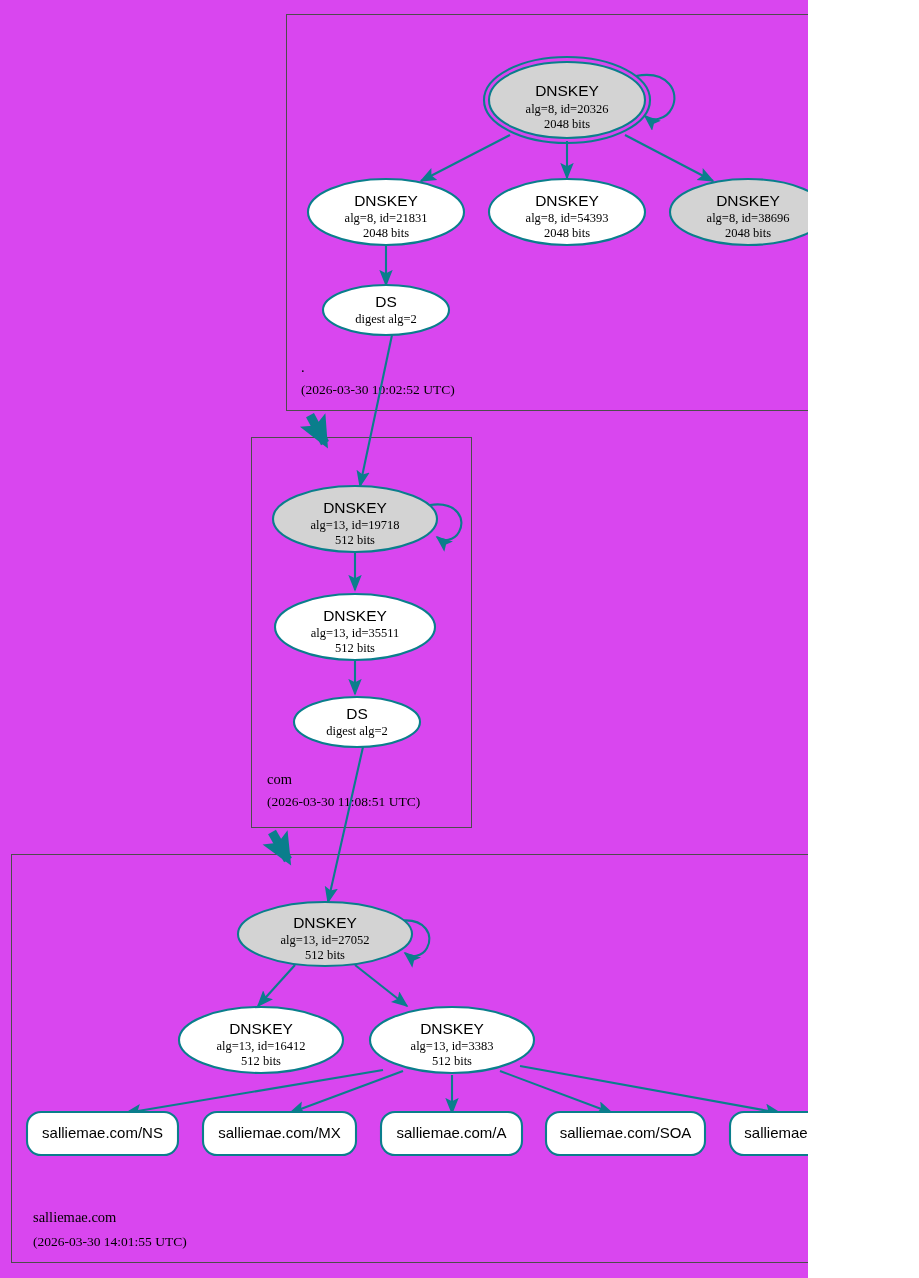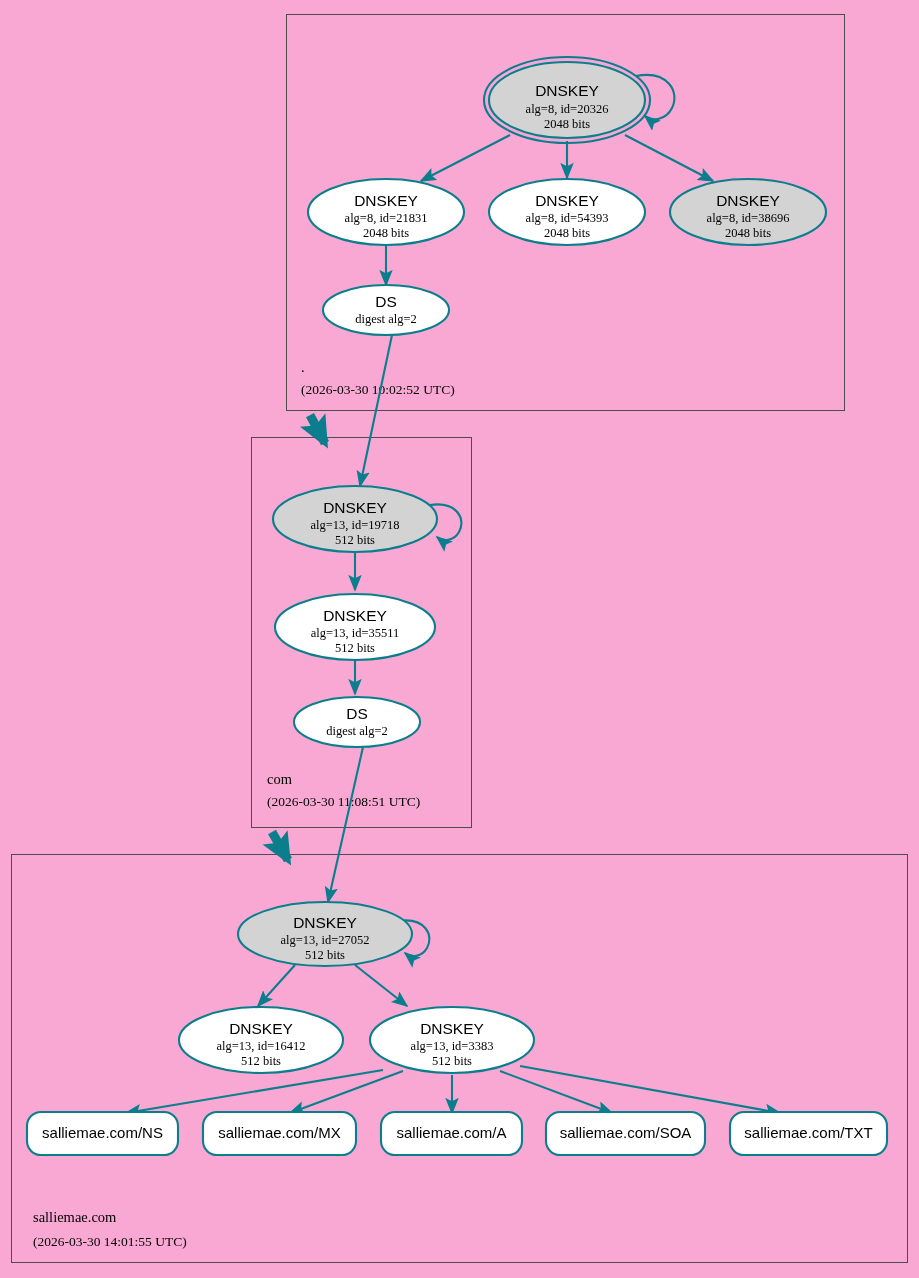--- a/index.html
+++ b/index.html
@@ -2,23 +2,23 @@
 <html><head>
 <meta charset="utf-8">
 <style>
   html, body {
     margin: 0;
     padding: 0;
     background: #ffffff;
   }
   #canvas {
     position: relative;
-    width: 919px;
+    width: 808px;
     height: 1278px;
-    background: #f9a8d4;
+    background: #d946ef;
     font-family: "Liberation Sans", sans-serif;
     overflow: hidden;
   }
   #graph-svg {
     position: absolute;
     left: 0;
     top: 0;
     width: 919px;
     height: 1278px;
   }

